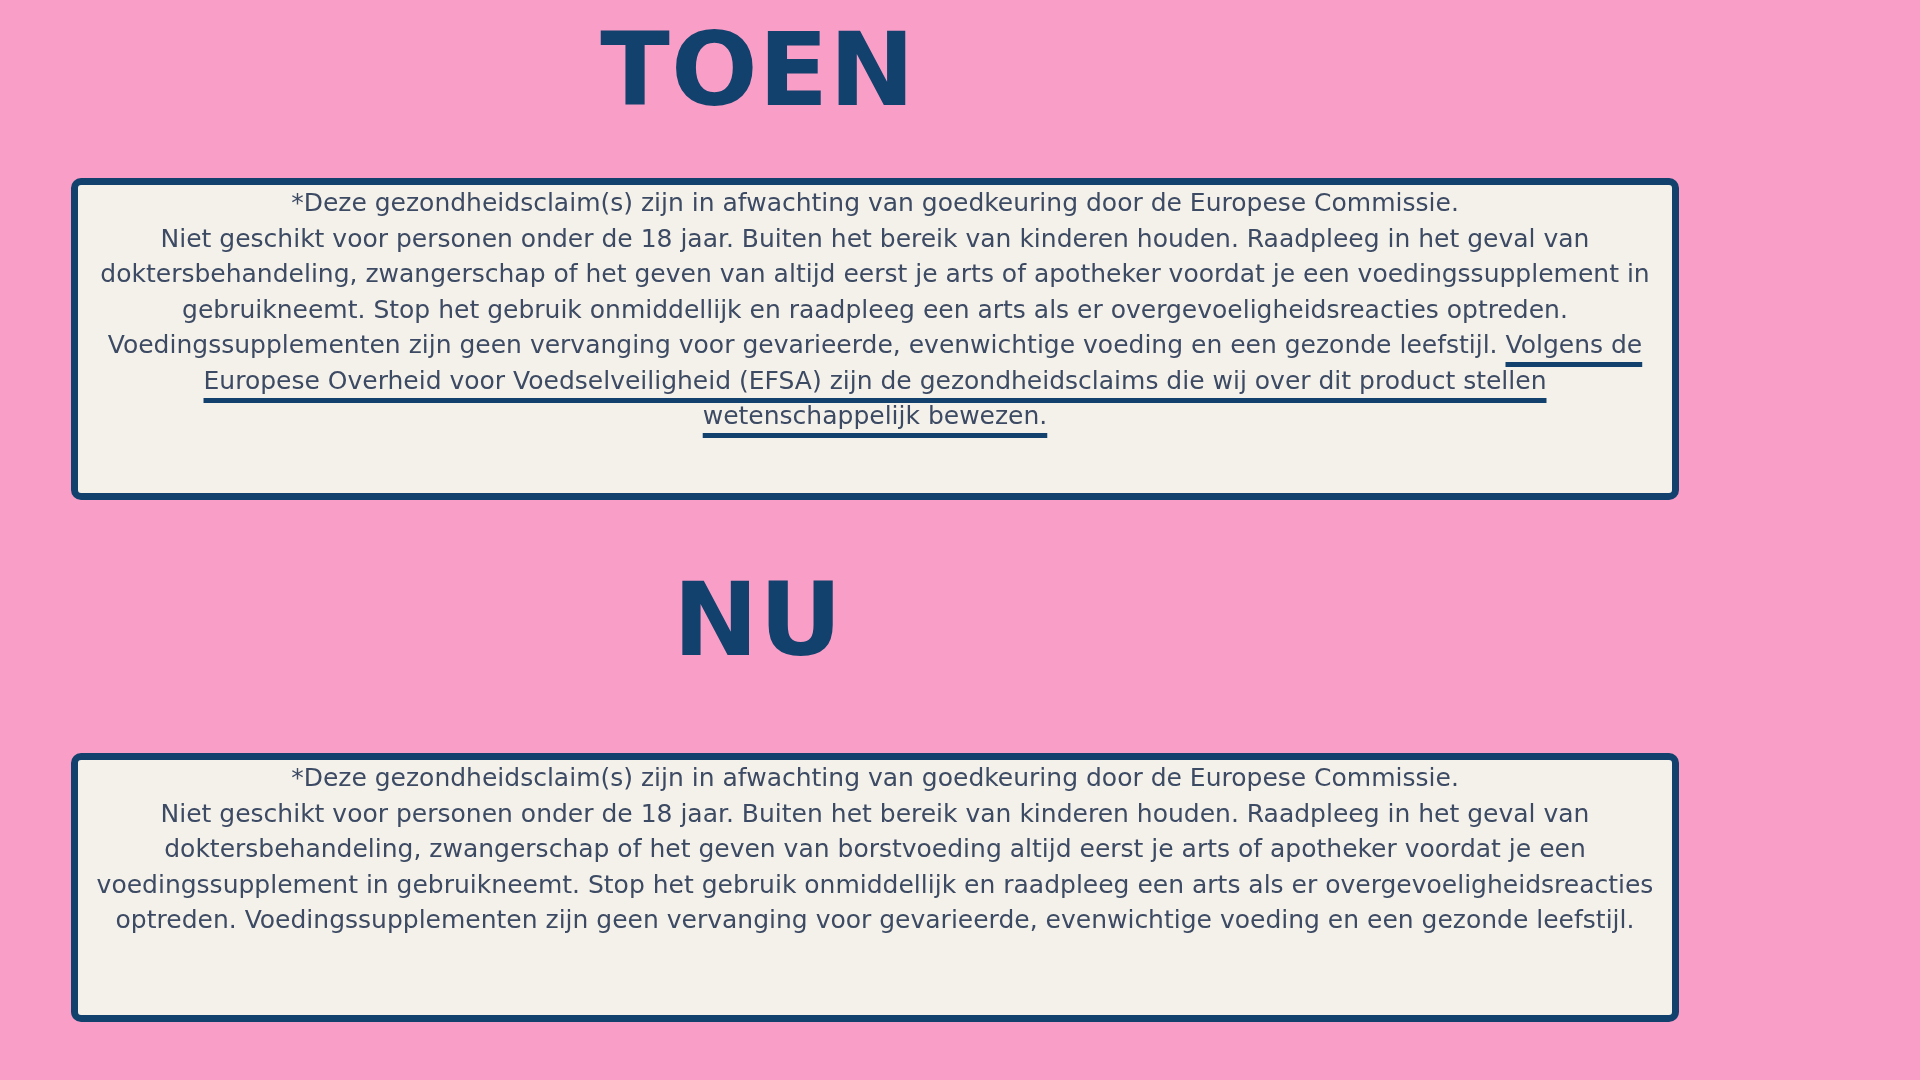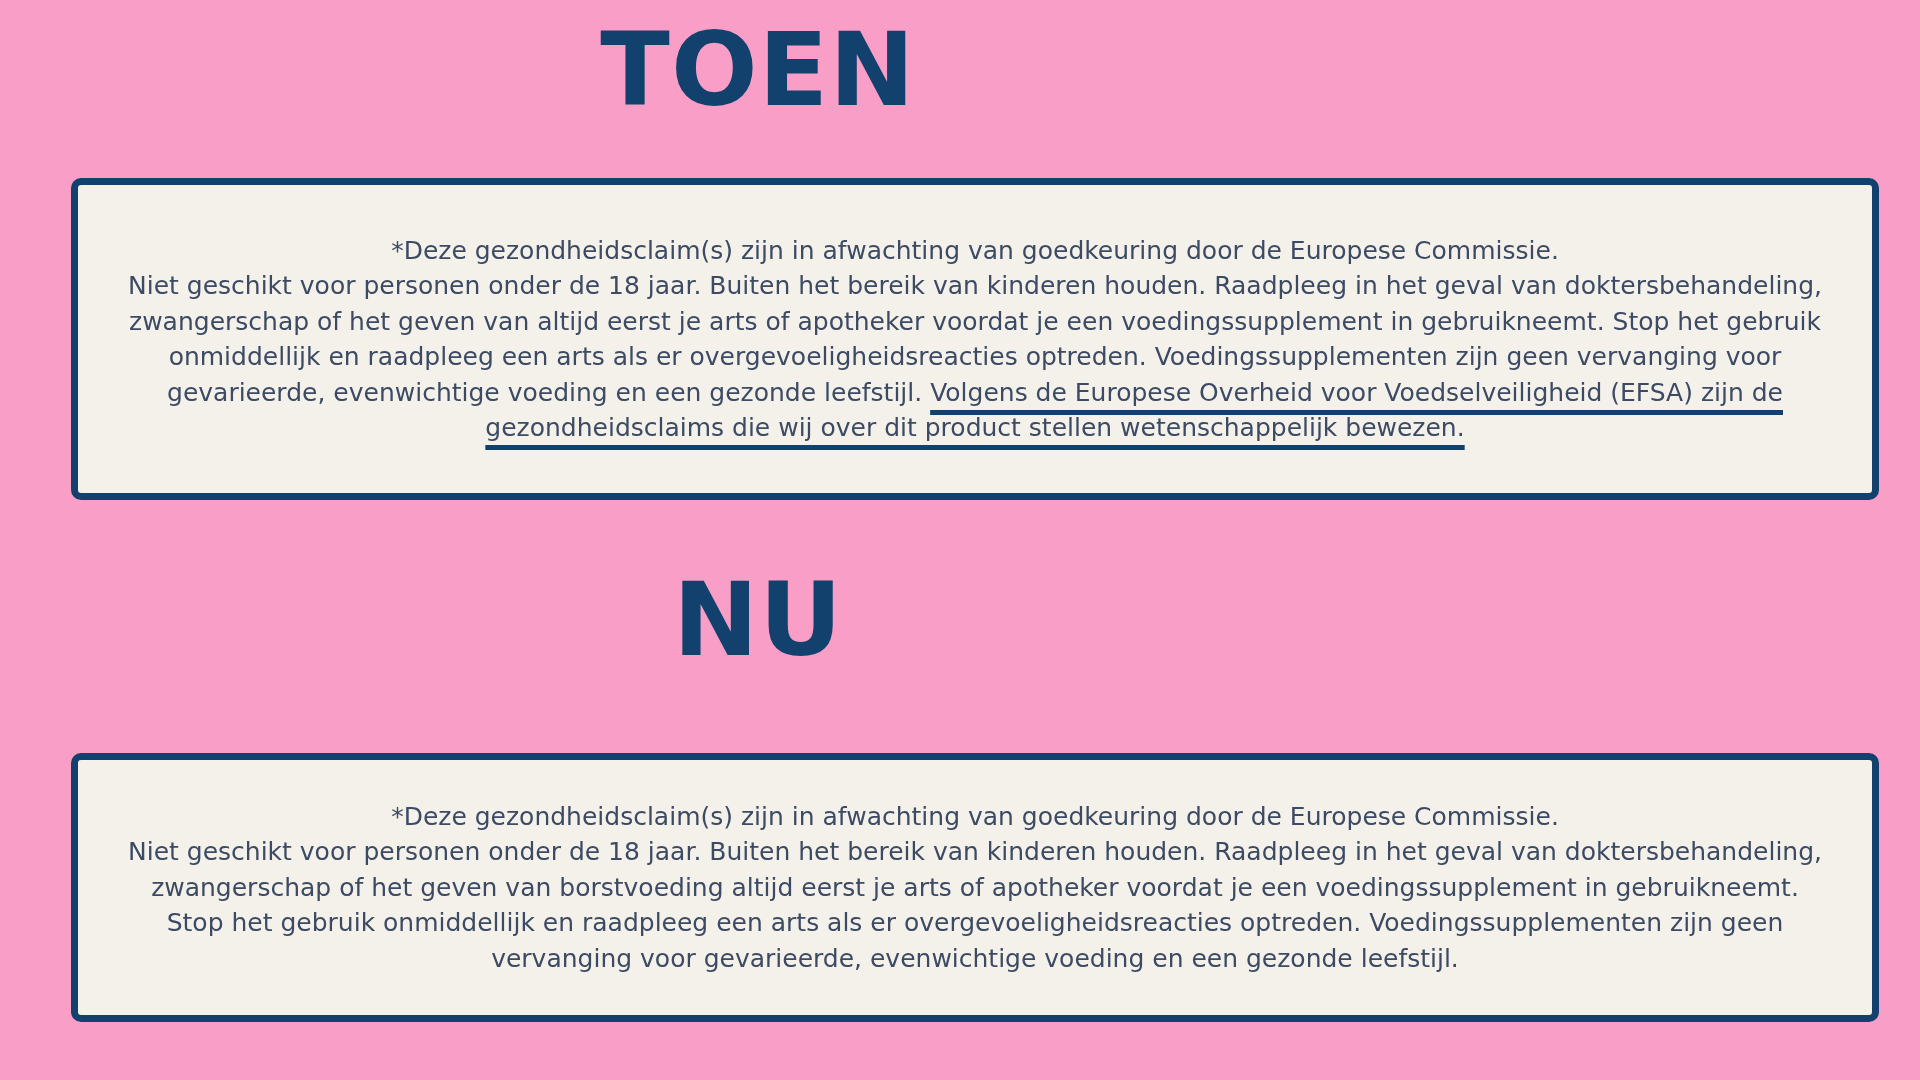--- a/index.html
+++ b/index.html
@@ -26,26 +26,26 @@
     font-size: 102px;
     font-weight: 900;
     letter-spacing: 1px;
     line-height: 1.1;
   }
   .heading-toen { top: 14px; }
   .heading-nu   { top: 564px; }
   .box {
     position: absolute;
     left: 71px;
-    width: 1808px;
+    width: 1608px;
     background: var(--box-background);
     border: 7px solid var(--navy);
     border-radius: 10px;
     display: flex;
-    align-items: center;
+    align-items: flex-start;
     justify-content: center;
   }
   .box-toen { top: 178px; height: 322px; }
   .box-nu   { top: 753px; height: 269px; }
   .disclaimer {
     color: var(--body-text);
     font-size: 25px;
     line-height: 1.42;
     text-align: center;
     max-width: 1740px;

